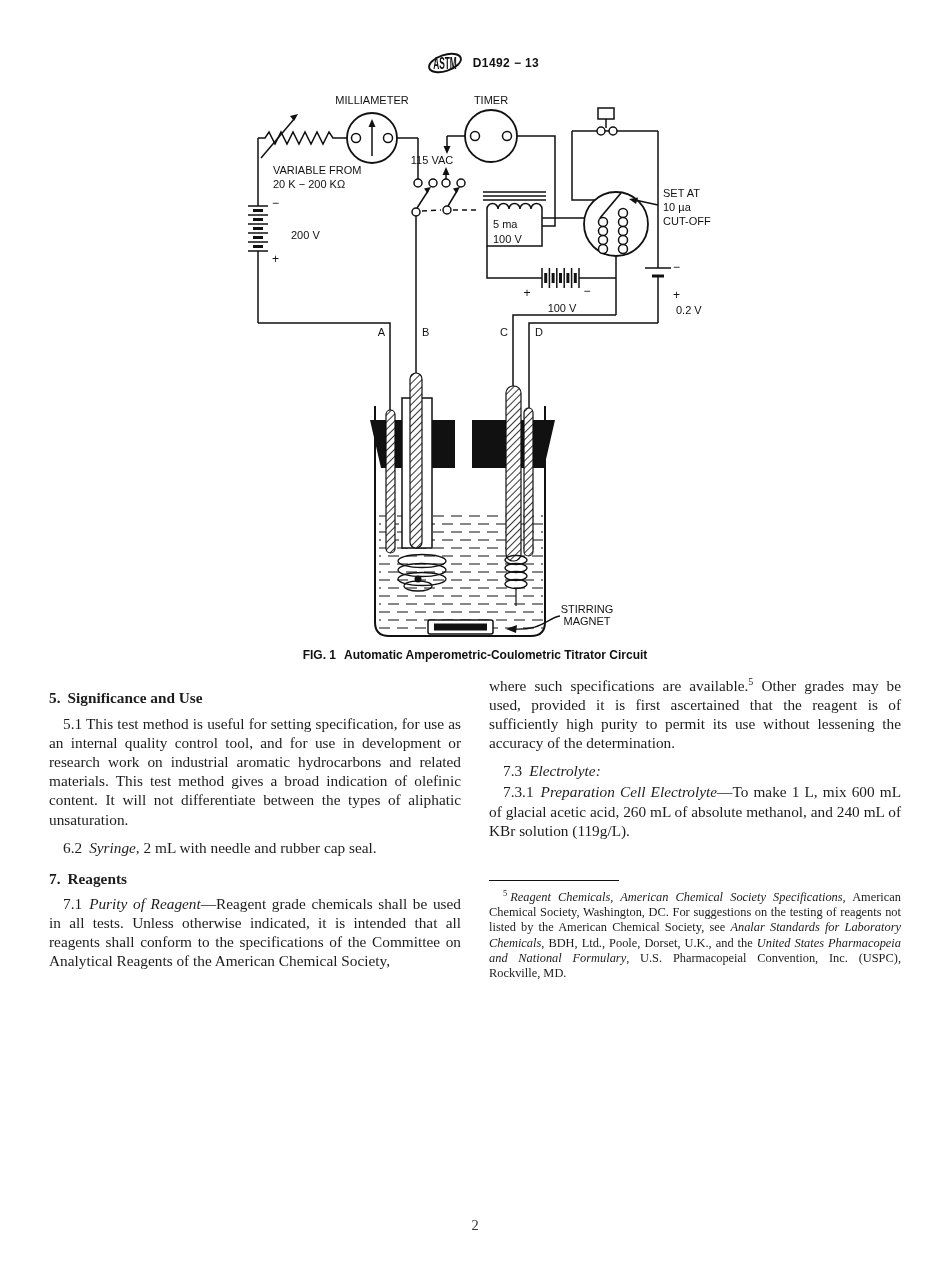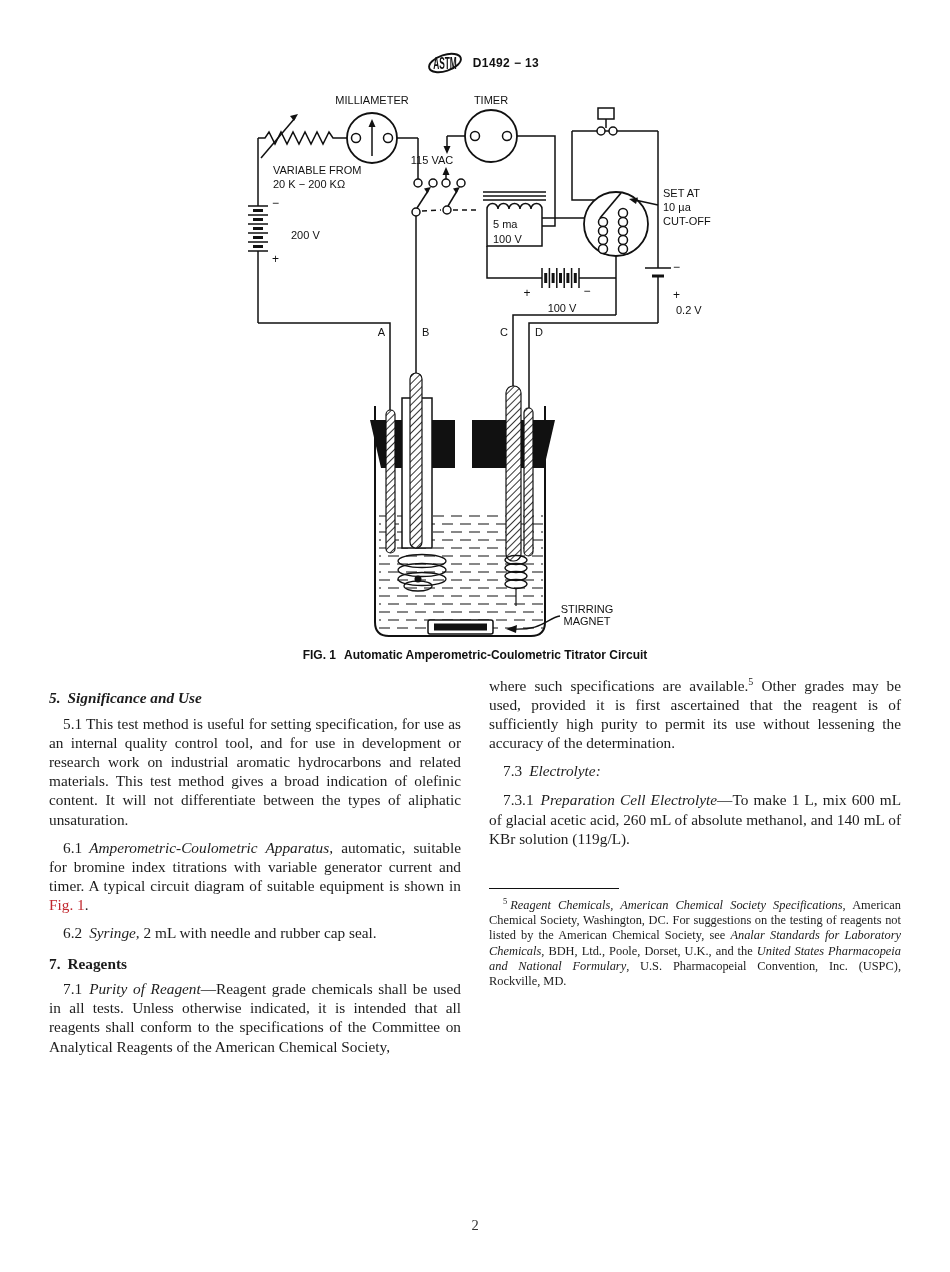--- a/index.html
+++ b/index.html
@@ -18,24 +18,24 @@
   .fsign{font-family:"Liberation Sans",sans-serif;font-size:12px;fill:#111;stroke:none;}
 
   .caption{position:absolute;top:648px;left:0;right:0;text-align:center;
            font-family:"Liberation Sans",sans-serif;font-weight:bold;
            font-size:12px;color:#111;}
   .capgap{display:inline-block;width:8px;}
 
   .columns{position:absolute;left:49px;top:676px;width:852px;display:flex;gap:28px;}
   .col{width:412px;font-size:15.3px;line-height:19.1px;text-align:justify;}
   .col h3{font-size:15.3px;margin:12px 0 6px;font-weight:bold;}
-  .col h3.first{margin-bottom:7px;font-style:italic;}
+  .col h3.first{margin-bottom:7px;}
   .col p{margin:0 0 9px;text-indent:14px;}
   .col p.cont{text-indent:0;}
-  .col p.tight{margin-bottom:10px;}
+  .col p.tight{margin-bottom:2px;}
   .pnum{margin-right:7px;}
   .hnum{margin-right:7px;}
   sup{font-size:10px;line-height:0;}
   .xref{color:#c1272d;text-decoration:none;cursor:pointer;}
   .rule{width:130px;border-top:1.4px solid #111;margin:40px 0 9px;}
   .footnote{font-size:12.4px;line-height:15.3px;text-align:justify;
             text-indent:10px;margin:0;}
   .footnote sup{margin-right:3px;font-size:8.5px;}
 
   .pagenum{position:absolute;top:1217px;left:0;right:0;text-align:center;
@@ -277,43 +277,40 @@
 
 <div class="columns">
 
   <div class="col">
     <h3 class="first">
       <span class="hnum">5.</span><span>Significance and Use</span>
     </h3>
     <p><span>5.1  This test method is useful for setting specification, for use as an internal quality control tool, and for use in development or research work on industrial aromatic hydrocarbons and related materials. This test method gives a broad indication of olefinic content. It will not differentiate between the types of aliphatic unsaturation.</span></p>
 
     <p>
-      <span class="pnum">6.1</span><i>Amperometric-Coulometric Apparatus,</i><span> automatic, suitable for bromine index titrations with variable generator current and timer. A typical circuit diagram of suitable equipment is shown in </span><a class="xref">Fig. 1</a><span>.</span>
-    </p>
-    <p>
       <span class="pnum">6.2</span><i>Syringe,</i><span> 2 mL with needle and rubber cap seal.</span>
     </p>
 
     <h3>
       <span class="hnum">7.</span><span>Reagents</span>
     </h3>
     <p>
       <span class="pnum">7.1</span><i>Purity of Reagent</i><span>—Reagent grade chemicals shall be used in all tests. Unless otherwise indicated, it is intended that all reagents shall conform to the specifications of the Committee on Analytical Reagents of the American Chemical Society,</span>
     </p>
   </div>
 
   <div class="col">
     <p class="cont">
       <span>where such specifications are available.</span><sup>5</sup><span> Other grades may be used, provided it is first ascertained that the reagent is of sufficiently high purity to permit its use without lessening the accuracy of the determination.</span>
     </p>
     <p class="tight">
       <span class="pnum">7.3</span><i>Electrolyte:</i>
     </p>
     <p>
-      <span class="pnum">7.3.1</span><i>Preparation Cell Electrolyte</i><span>—To make 1 L, mix 600 mL of glacial acetic acid, 260 mL of absolute methanol, and 140 mL of KBr solution (119g/L).</span>
+      <span class="pnum">7.3.1</span><i>Preparation Cell Electrolyte</i><span>—To make 1 L, mix 600 mL of glacial acetic acid, 260 mL of absolute methanol, and 240 mL of KBr solution (119g/L).</span>
     </p>
 
     <div class="rule"></div>
     <p class="footnote">
       <sup>5</sup><i>Reagent Chemicals, American Chemical Society Specifications</i><span>, American Chemical Society, Washington, DC. For suggestions on the testing of reagents not listed by the American Chemical Society, see </span><i>Analar Standards for Laboratory Chemicals</i><span>, BDH, Ltd., Poole, Dorset, U.K., and the </span><i>United States Pharmacopeia and National Formulary</i><span>, U.S. Pharmacopeial Convention, Inc. (USPC), Rockville, MD.</span>
     </p>
   </div>
 </div>
 
 <div class="pagenum">2</div>

